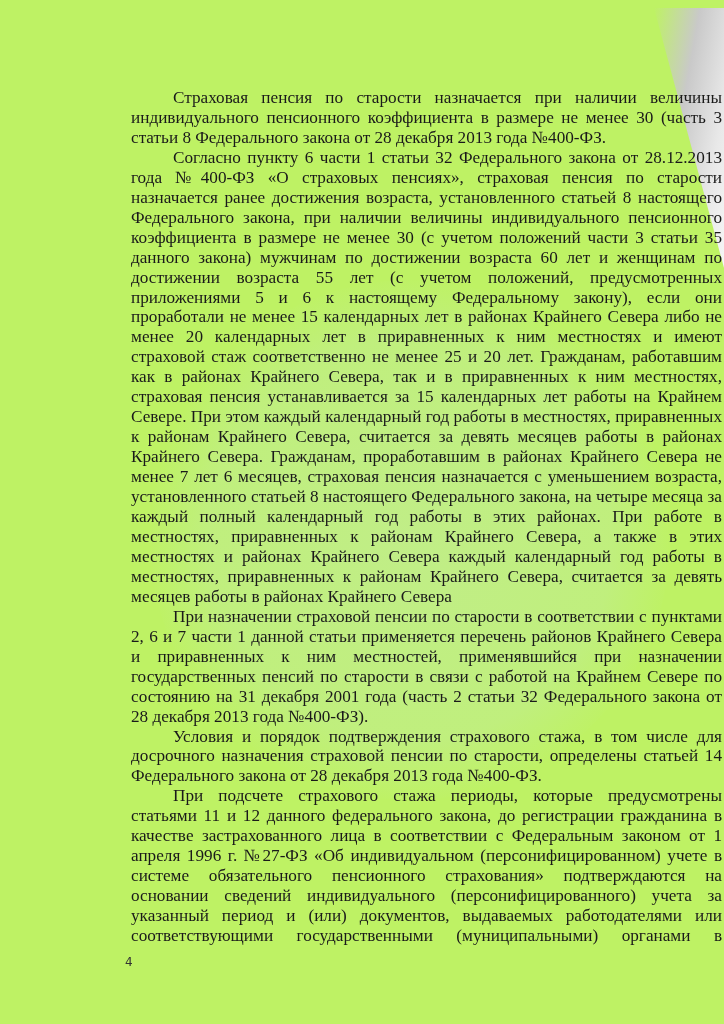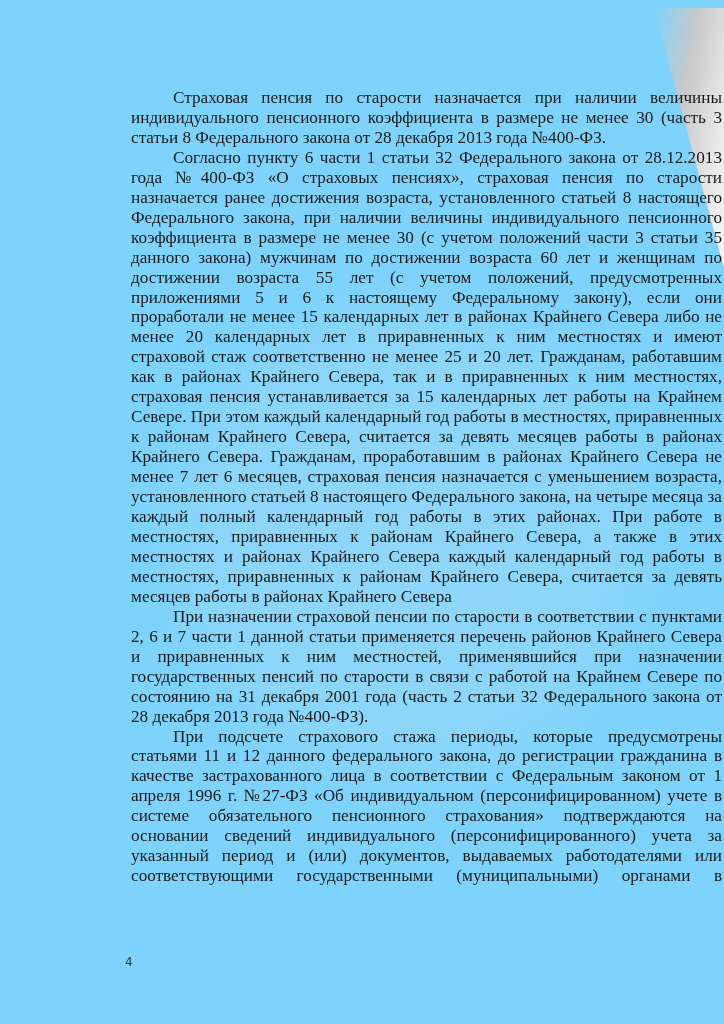--- a/index.html
+++ b/index.html
@@ -1,17 +1,17 @@
 <!DOCTYPE html>
 <html><head>
 <meta charset="utf-8">
 <style>
   html, body { margin:0; padding:0; }
   body { width:724px; height:1024px; background:#ffffff; position:relative; overflow:hidden; }
-  .page { position:absolute; left:0; top:0; width:724px; height:1024px; background:#7dd3fc; }
+  .page { position:absolute; left:0; top:0; width:724px; height:1024px; background:#bef264; }
   .watermark { position:absolute; left:150px; top:280px; width:520px; height:520px; border-radius:50%;
     background: radial-gradient(circle, rgba(200,225,240,0.25) 0%, rgba(200,225,240,0.18) 55%, rgba(255,255,255,0) 72%); }
   .curl-shape { position:absolute; right:0; top:8px; width:70px; height:260px;
     background: linear-gradient(100deg, rgba(255,255,255,0) 0%, #c9c9c9 40%, #e8e8e8 75%, #f6f6f6 100%);
     clip-path: polygon(0 0, 100% 0, 100% 100%); }
   .text { position:absolute; left:131px; top:88px; width:591px;
     font-family:"Liberation Serif", "DejaVu Serif", serif; font-size:17.2px; line-height:19.95px; color:#1a1a1a; }
   .text p { margin:0; text-align:justify; text-indent:42px; }
   .text p.last-left { text-align-last:left; }
   .page-number { position:absolute; left:125px; top:955px; font-family:"DejaVu Sans", sans-serif; font-size:12px; color:#333; }
@@ -20,17 +20,18 @@
 <body>
 
 <div class="page">
   <div class="watermark"></div>
   <div class="curl-shape"></div>
 
   <div class="text">
     <p class="last-left">Страховая пенсия по старости назначается при наличии величины индивидуального пенсионного коэффициента в размере не менее 30 (часть 3 статьи 8 Федерального закона от 28 декабря 2013 года №400-ФЗ.</p>
     <p class="last-left">Согласно пункту 6 части 1 статьи 32 Федерального закона от 28.12.2013 года №400-ФЗ «О страховых пенсиях», страховая пенсия по старости назначается ранее достижения возраста, установленного статьей 8 настоящего Федерального закона, при наличии величины индивидуального пенсионного коэффициента в размере не менее 30 (с учетом положений части 3 статьи 35 данного закона) мужчинам по достижении возраста 60 лет и женщинам по достижении возраста 55 лет (с учетом положений, предусмотренных приложениями 5 и 6 к настоящему Федеральному закону), если они проработали не менее 15 календарных лет в районах Крайнего Севера либо не менее 20 календарных лет в приравненных к ним местностях и имеют страховой стаж соответственно не менее 25 и 20 лет. Гражданам, работавшим как в районах Крайнего Севера, так и в приравненных к ним местностях, страховая пенсия устанавливается за 15 календарных лет работы на Крайнем Севере. При этом каждый календарный год работы в местностях, приравненных к районам Крайнего Севера, считается за девять месяцев работы в районах Крайнего Севера. Гражданам, проработавшим в районах Крайнего Севера не менее 7 лет 6 месяцев, страховая пенсия назначается с уменьшением возраста, установленного статьей 8 настоящего Федерального закона, на четыре месяца за каждый полный календарный год работы в этих районах. При работе в местностях, приравненных к районам Крайнего Севера, а также в этих местностях и районах Крайнего Севера каждый календарный год работы в местностях, приравненных к районам Крайнего Севера, считается за девять месяцев работы в районах Крайнего Севера</p>
     <p class="last-left">При назначении страховой пенсии по старости в соответствии с пунктами 2, 6 и 7 части 1 данной статьи применяется перечень районов Крайнего Севера и приравненных к ним местностей, применявшийся при назначении государственных пенсий по старости в связи с работой на Крайнем Севере по состоянию на 31 декабря 2001 года (часть 2 статьи 32 Федерального закона от 28 декабря 2013 года №400-ФЗ).</p>
+    <p class="last-left">Условия и порядок подтверждения страхового стажа, в том числе для досрочного назначения страховой пенсии по старости, определены статьей 14 Федерального закона от 28 декабря 2013 года №400-ФЗ.</p>
     <p style="text-align-last:justify;">При подсчете страхового стажа периоды, которые предусмотрены статьями 11 и 12 данного федерального закона, до регистрации гражданина в качестве застрахованного лица в соответствии с Федеральным законом от 1 апреля 1996 г. №27-ФЗ «Об индивидуальном (персонифицированном) учете в системе обязательного пенсионного страхования» подтверждаются на основании сведений индивидуального (персонифицированного) учета за указанный период и (или) документов, выдаваемых работодателями или соответствующими государственными (муниципальными) органами в</p>
   </div>
 
   <div class="page-number">4</div>
 </div>
 
 </body></html>

